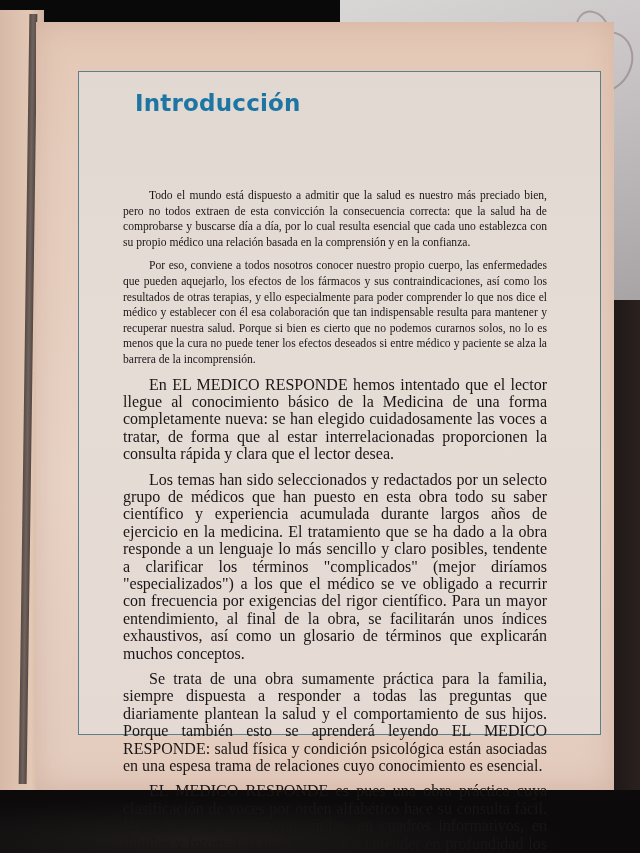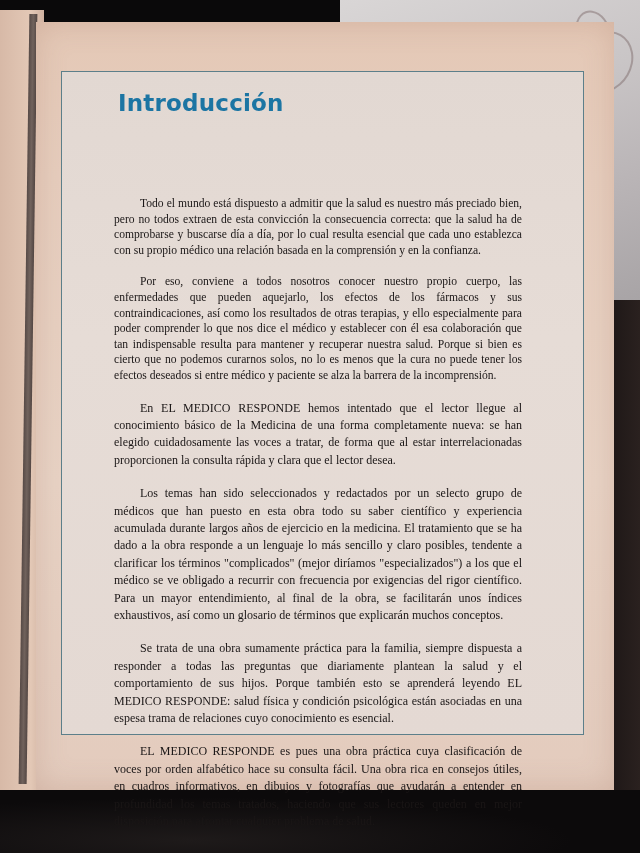--- a/index.html
+++ b/index.html
@@ -96,21 +96,21 @@
       position: absolute;
       left: 36px;
       top: 22px;
       width: 578px;
       height: 768px;
       background: linear-gradient(180deg, #e4c8b6 0%, #e6cdbd 20%, #e8d3c5 60%, #e3cbbd 100%);
       box-shadow: inset 0 0 30px rgba(160, 110, 90, 0.25);
     }
     .frame {
       position: absolute;
-      left: 25px;
+      left: 42px;
       top: 49px;
       width: 521px;
       height: 662px;
       border: 1px solid #5c7f8a;
       background: linear-gradient(180deg, #e2d8d2 0%, #e6dcd6 40%, #e4d9d3 100%);
     }
     .title {
       position: absolute;
       left: 56px;
       top: 18px;
@@ -125,25 +125,25 @@
       position: absolute;
       left: 36px;
       top: 108px;
       width: 440px;
       font-size: 11.6px;
       line-height: 15.6px;
       color: #1a1616;
       text-align: justify;
     }
     .body-text p {
-      margin: 16px;
+      margin: 8px;
       text-indent: 26px;
     }
     .body-text p.large {
-      font-size: 12px;
+      font-size: 16px;
       line-height: 17.4px;
     }
   </style>
 </head>
 <body>
 
 <div class="top-dark"></div>
 <div class="cloth">
   <div class="cloth-flower"></div>
   <div class="cloth-flower b"></div>

